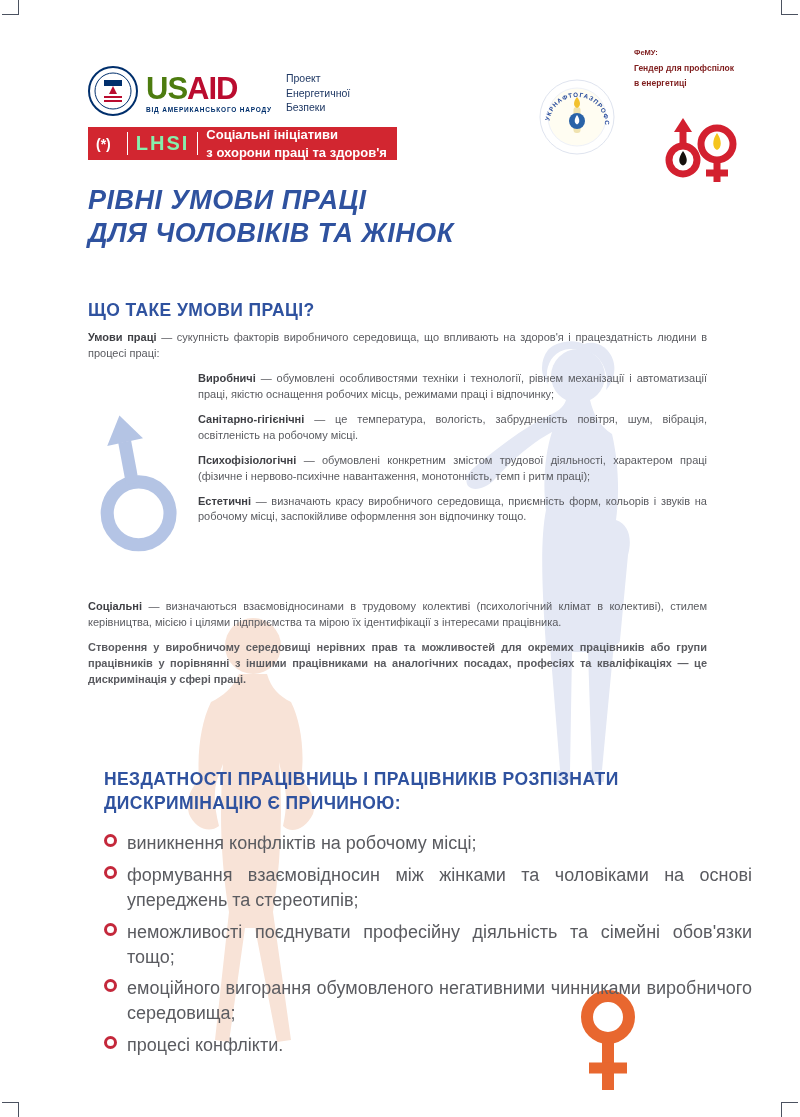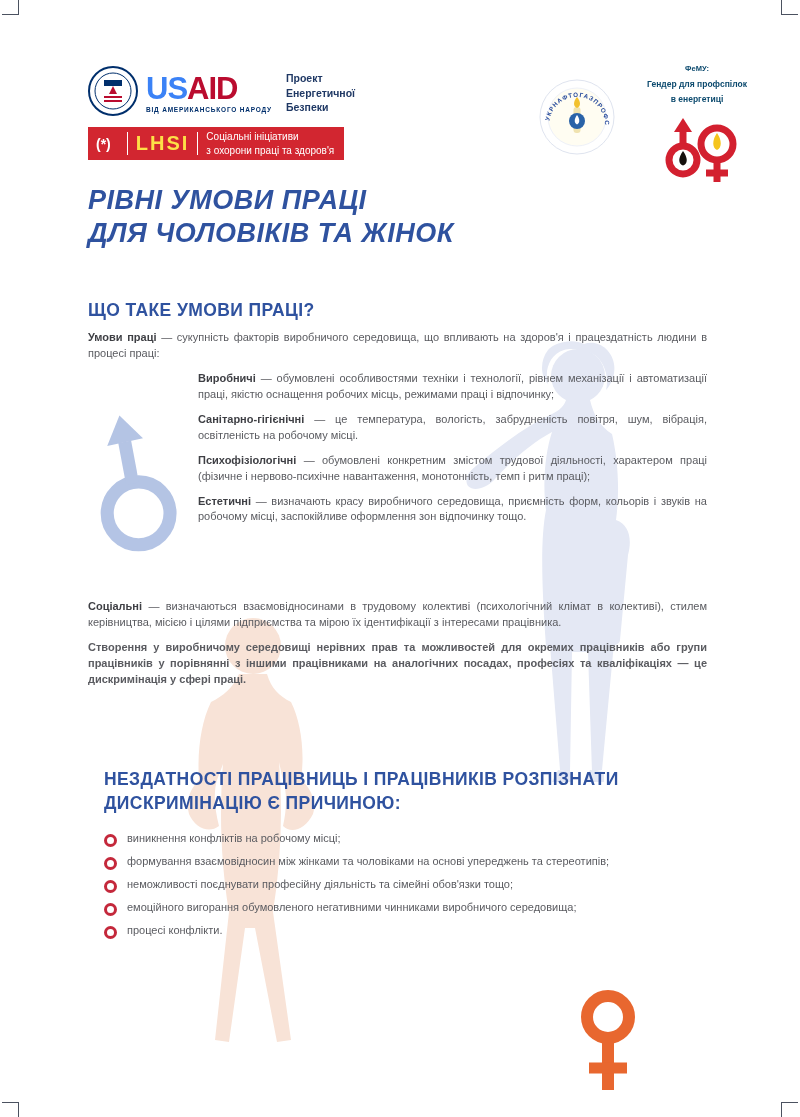--- a/index.html
+++ b/index.html
@@ -17,48 +17,48 @@
   
   .bg{position:absolute;z-index:0;pointer-events:none;}
   .bg-woman-right{left:460px;top:340px;}
   .bg-woman-left{left:95px;top:612px;}
   .female-symbol-bottom{position:absolute;left:572px;top:988px;z-index:1;}
 
   
   .usaid-block{position:absolute;left:88px;top:66px;display:flex;align-items:center;z-index:2;}
   .usaid-seal{margin-right:8px;}
   .usaid-word{font-weight:800;font-size:31px;letter-spacing:-1px;line-height:1;}
-  .usaid-us{color:#3b82f6;text-align:center;} .usaid-aid{color:#ba0c2f;}
+  .usaid-us{color:#4d7c0f;text-align:center;} .usaid-aid{color:#ba0c2f;}
   .usaid-tag{font-size:6.5px;color:#002f6c;letter-spacing:0.8px;font-weight:700;margin-top:2px;}
-  .usaid-project{margin-left:14px;color:#1f3864;font-size:10.5px;font-weight:700;line-height:1.4;}
+  .usaid-project{margin-left:14px;color:#1f3864;font-size:10.5px;font-weight:400;line-height:1.4;}
   .lhsi-banner{position:absolute;left:88px;top:127px;height:33px;background:#d22630;display:flex;align-items:center;z-index:2;padding:0 10px 0 8px;}
   .lhsi-star{color:#fff;font-weight:800;font-size:14px;margin-right:8px;}
   .lhsi-sep{width:1px;height:23px;background:#ffffff;margin:0 8px;}
-  .lhsi-word{color:#fde047;font-weight:800;font-size:20px;letter-spacing:2px;}
-  .lhsi-tag{color:#fff;font-size:10px;line-height:1.35;font-weight:400;}
+  .lhsi-word{color:#86efac;font-weight:800;font-size:20px;letter-spacing:2px;}
+  .lhsi-tag{color:#fff;font-size:13px;line-height:1.35;font-weight:700;}
   .union-logo{position:absolute;left:537px;top:77px;z-index:2;}
-  .gender-text{position:absolute;left:634px;top:64px;width:126px;text-align:center;color:#0c4a6e;z-index:2;}
+  .gender-text{position:absolute;left:634px;top:48px;width:126px;color:#7f1d1d;z-index:2;}
   .gender-text .l1{font-size:7.5px;font-weight:800;margin-bottom:4px;}
   .gender-text .l2,.gender-text .l3{font-size:8.5px;font-weight:800;line-height:1.8;}
   .gender-icon{position:absolute;left:653px;top:116px;z-index:2;}
 
   
   .main-title{position:absolute;left:88px;top:184px;color:#2f529f;font-weight:800;font-size:27px;line-height:1.22;letter-spacing:0.5px;z-index:2;font-style:italic;}
   .sec-heading{color:#2f529f;font-weight:800;font-size:17.5px;letter-spacing:0.4px;line-height:1.35;}
   .heading1{position:absolute;left:88px;top:299px;z-index:2;}
   .section1{position:absolute;left:88px;top:330px;width:634px;z-index:2;}
   .section1 p{margin:0 15px 9px 0;font-size:11px;line-height:1.45;color:#5a5b60;text-align:justify;}
   .lead{font-weight:800;color:#3e3f44;}
   .male-float{float:left;width:96px;height:228px;margin-right:14px;}
   .p-social{clear:left;}
   .emphasis{font-weight:800;color:#2f3136;margin-top:4px;}
   .section2{position:absolute;left:104px;top:768px;width:648px;z-index:2;}
   .section2 .sec-heading{margin-bottom:16px;}
   .bullets{list-style:none;margin:0;padding:0;}
-  .bullets li{display:flex;align-items:flex-start;margin-bottom:7px;font-size:11px;line-height:1.38;color:#5a5b60;text-align:justify;}
+  .bullets li{display:flex;align-items:flex-start;margin-bottom:7px;font-size:18px;line-height:1.38;color:#5a5b60;text-align:justify;}
   .bullet-ring{flex:0 0 auto;width:7px;height:7px;border:3.5px solid #c4283b;border-radius:50%;background:#fff;margin:3px 10px 0 0;}
 </style>
 </head>
 <body>
 
 <div class="crop crop-tl"></div>
 <div class="crop crop-tr"></div>
 <div class="crop crop-bl"></div>
 <div class="crop crop-br"></div>
 

